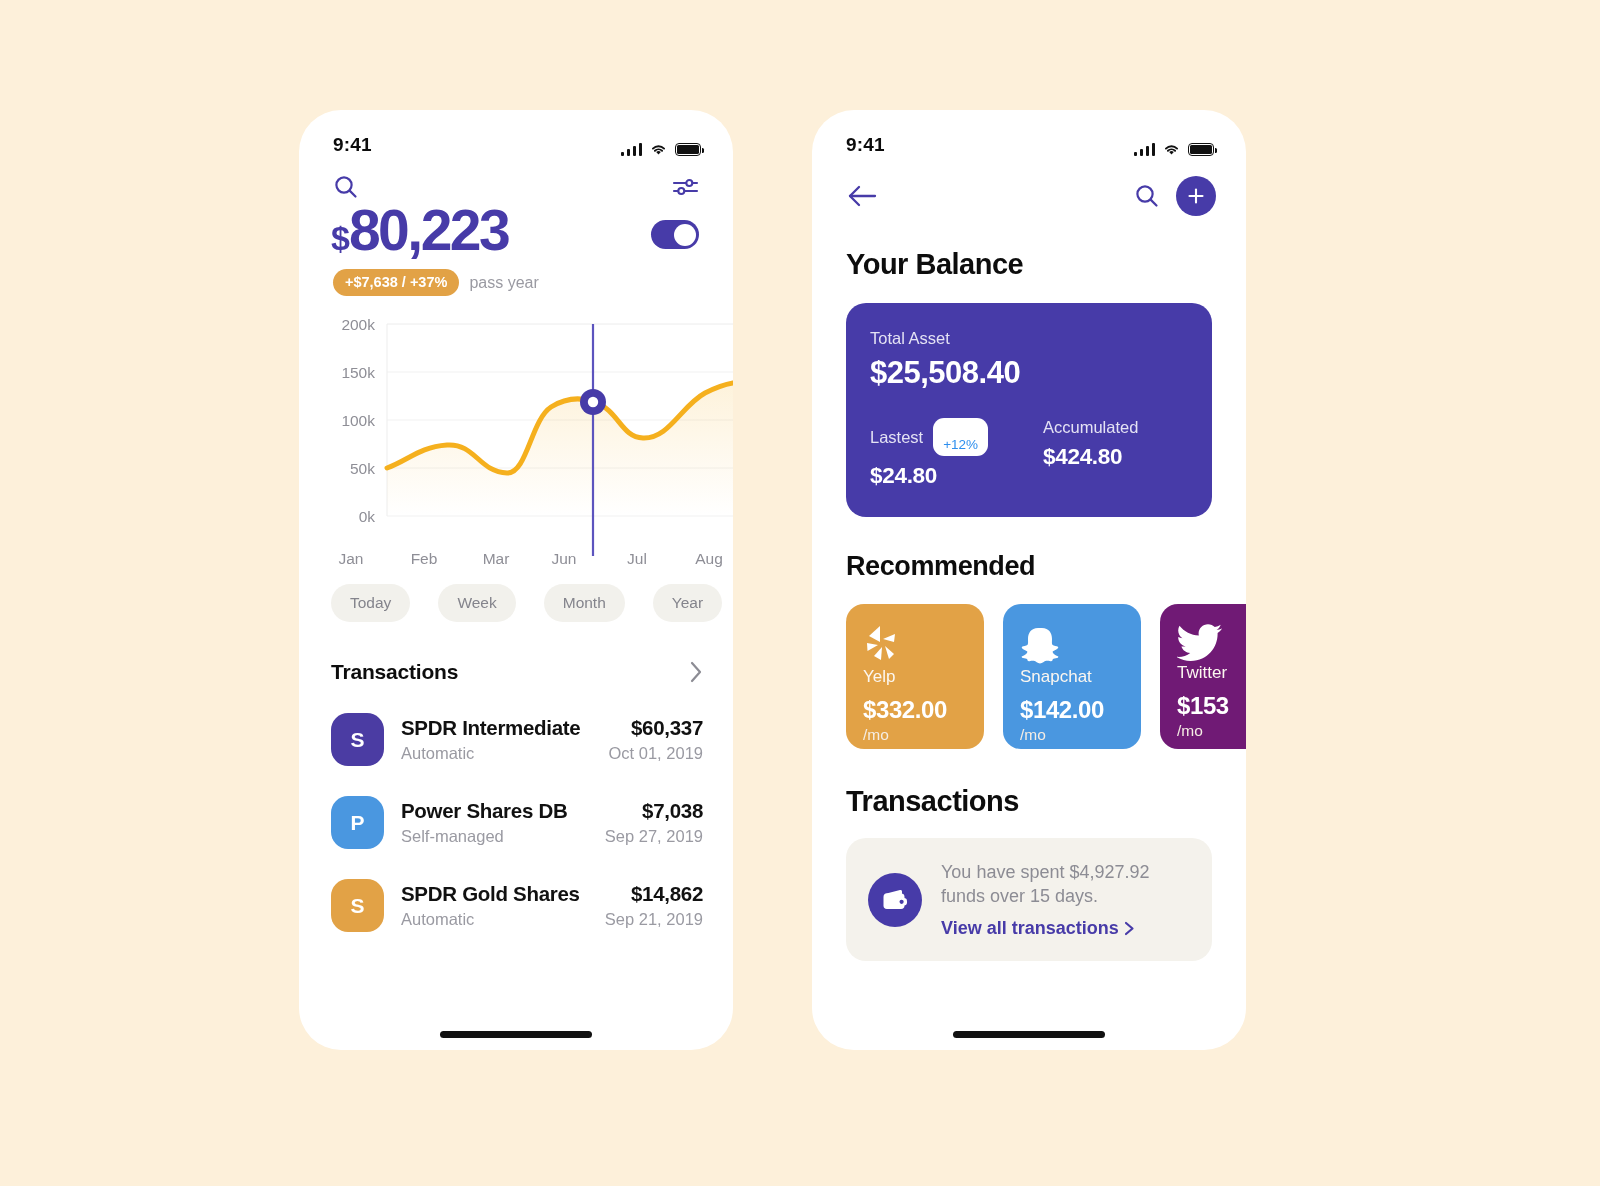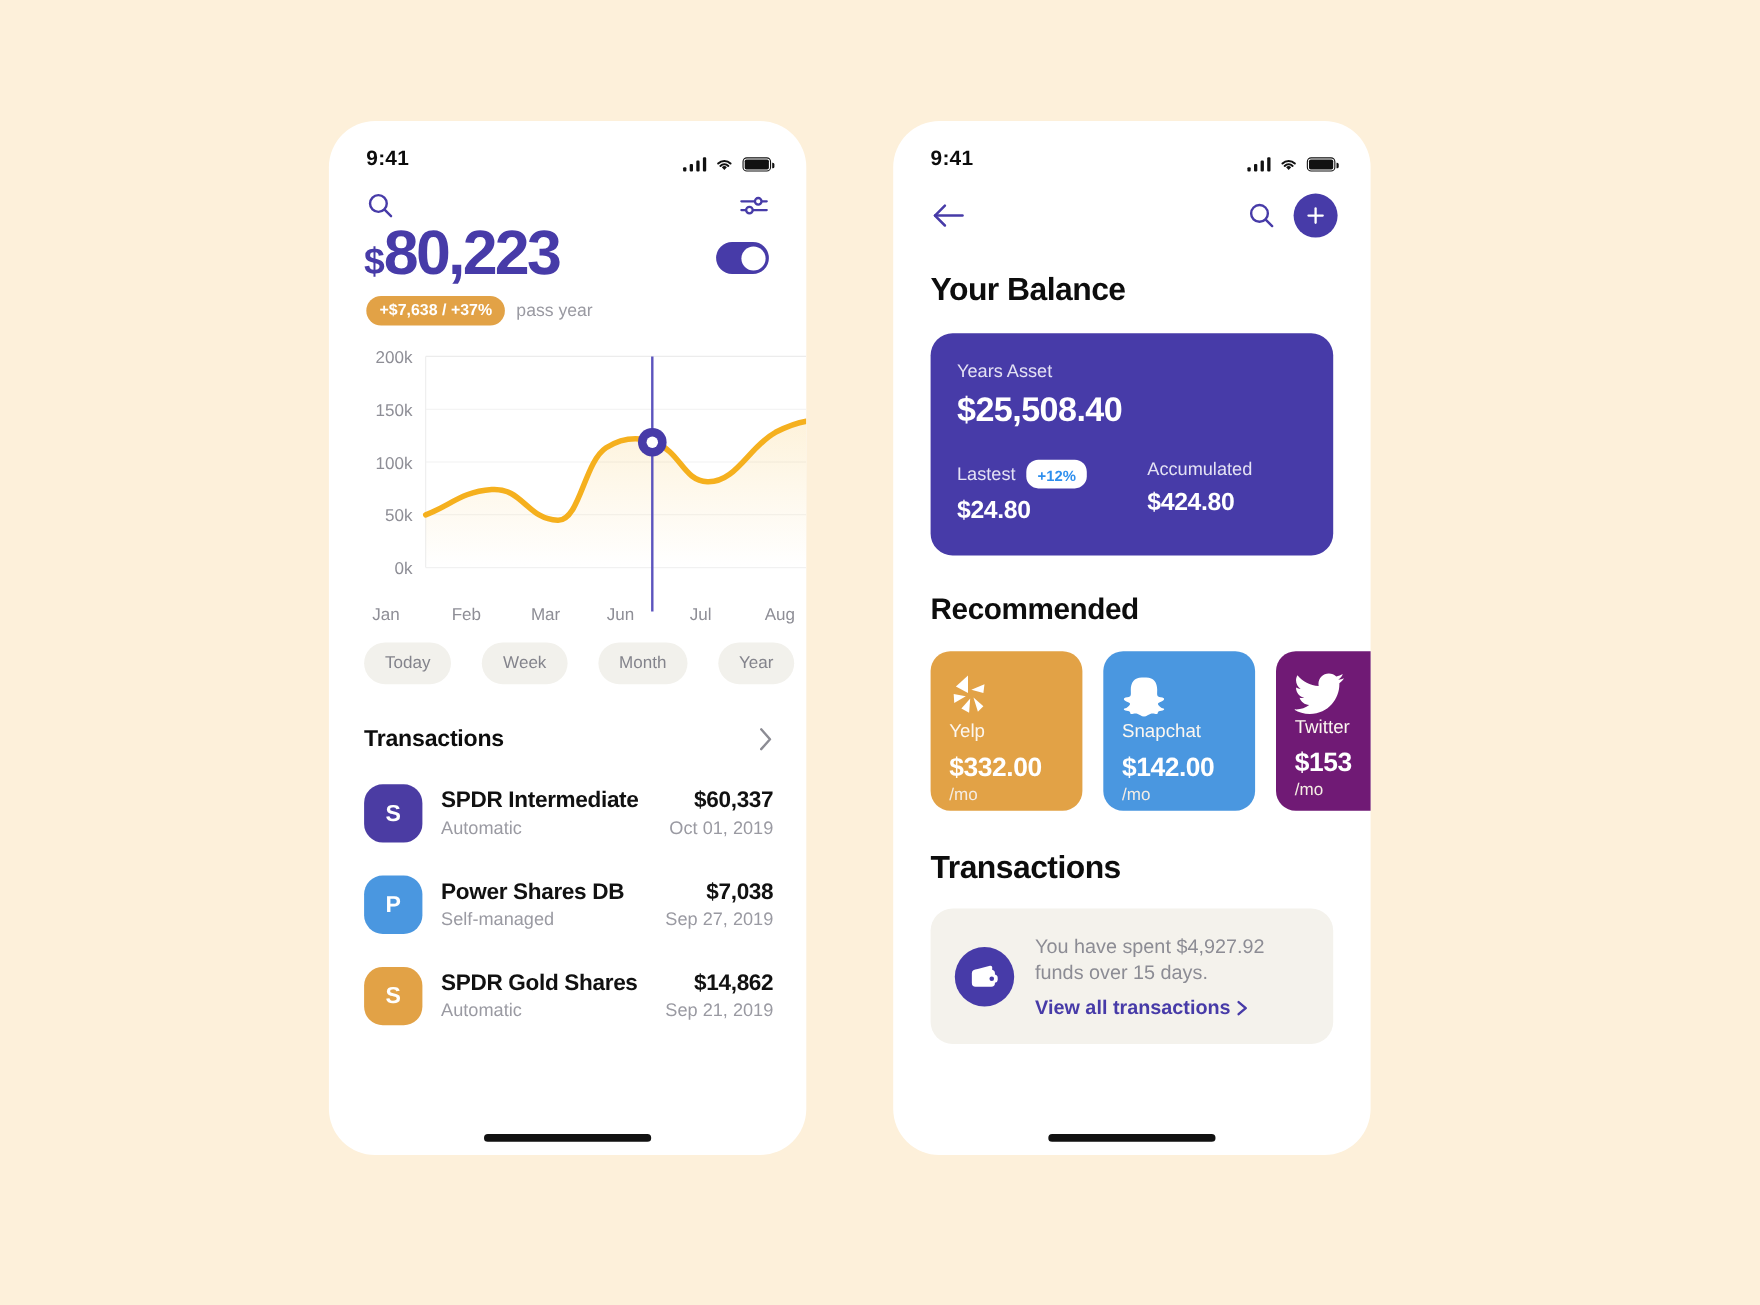--- a/index.html
+++ b/index.html
@@ -110,22 +110,22 @@
   .r-h1 { font-size:29px; font-weight:bold; color:#0D0D0D; padding: 32px 34px 0; letter-spacing:-.5px; }
 
   .bal-card { margin: 22px 34px 0; background:#473BA8; border-radius:20px; padding: 26px 24px 28px; }
   .bal-lbl { font-size:16.5px; color:#E4E2F4; }
   .bal-amt { font-size:31px; font-weight:bold; color:#fff; margin-top:7px; letter-spacing:-.5px; }
   .bal-cols { display:flex; margin-top:27px; }
   .bal-col { flex: 0 0 50%; }
   .bal-col.second { padding-left: 14px; }
   .bal-sub-row { display:flex; align-items:center; gap:10px; }
   .bal-sub-lbl { font-size:16.5px; color:#E4E2F4; }
-  .badge-pct { background:#fff; color:#2E8FEE; font-size:13.5px; font-weight:bold;
-               border-radius:11px; padding:7px 10px 4px; }
+  .badge-pct { background:#fff; color:#2E8FEE; font-size:13.5px; font-weight:normal;
+               border-radius:11px; padding:19px 10px 4px; }
   .bal-sub-amt { font-size:22.5px; font-weight:bold; color:#fff; margin-top:7px; letter-spacing:-.3px; }
 
   .r-h2 { font-size:27px; font-weight:bold; color:#0D0D0D; padding: 34px 34px 0; letter-spacing:-.4px; }
 
   .rec-strip { display:flex; gap:19px; padding: 22px 0 0 34px; }
   .rec-card { flex: 0 0 138px; height:145px; border-radius:18px; padding:19px 17px;
               display:flex; flex-direction:column; cursor:pointer; }
   .rec-logo { height:56px; display:flex; align-items:flex-start; }
   .rec-name { font-size:17px; color:#FCF7F0; margin-top:auto; }
   .rec-price { font-size:24px; font-weight:bold; color:#fff; margin-top:9px; letter-spacing:-.4px; }
@@ -345,21 +345,21 @@
             <line x1="9" y1="2.5" x2="9" y2="15.5" stroke="#fff" stroke-width="2.1" stroke-linecap="round"></line>
             <line x1="2.5" y1="9" x2="15.5" y2="9" stroke="#fff" stroke-width="2.1" stroke-linecap="round"></line>
           </svg>
         </div>
       </div>
     </div>
 
     <div class="r-h1">Your Balance</div>
 
     <div class="bal-card">
-      <div class="bal-lbl">Years Asset</div>
+      <div class="bal-lbl">Total Asset</div>
       <div class="bal-amt">$25,508.40</div>
       <div class="bal-cols">
         <div class="bal-col">
           <div class="bal-sub-row">
             <span class="bal-sub-lbl">Lastest</span>
             <span class="badge-pct">+12%</span>
           </div>
           <div class="bal-sub-amt">$24.80</div>
         </div>
         <div class="bal-col second">

